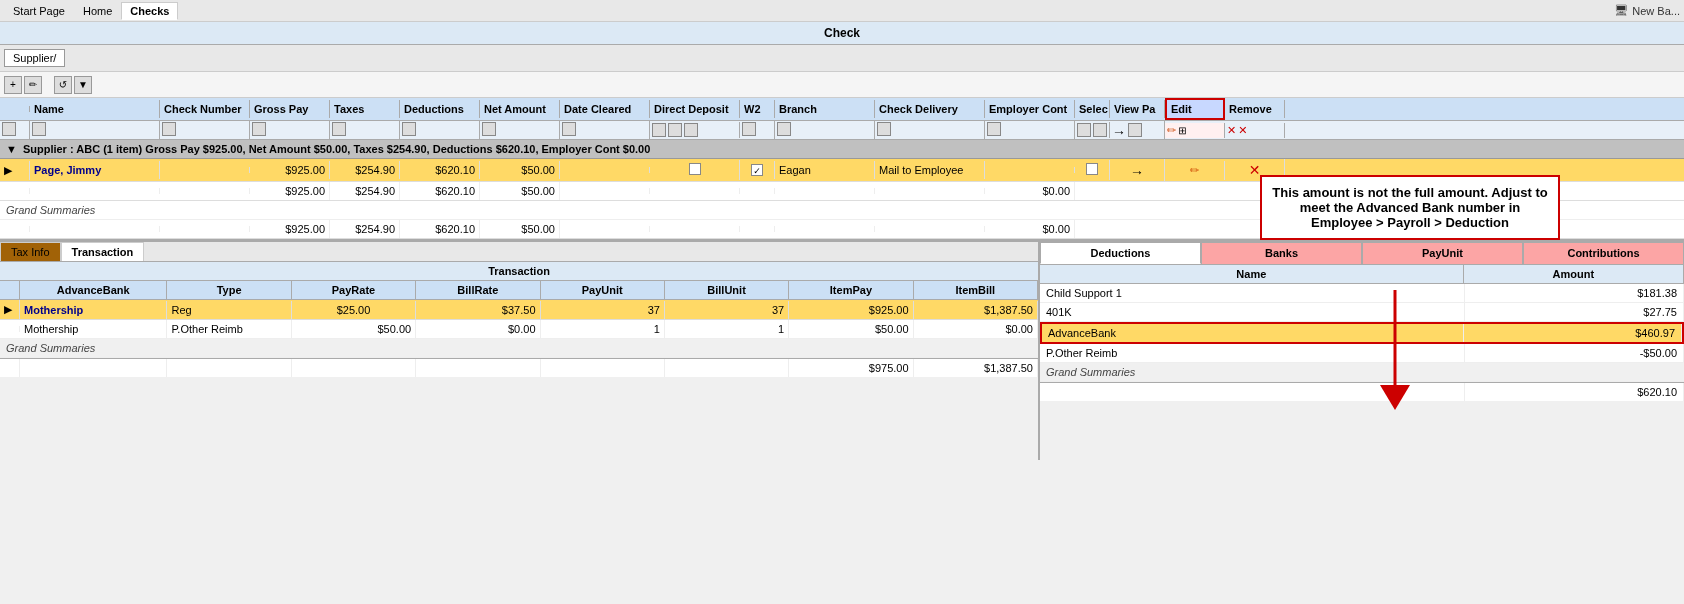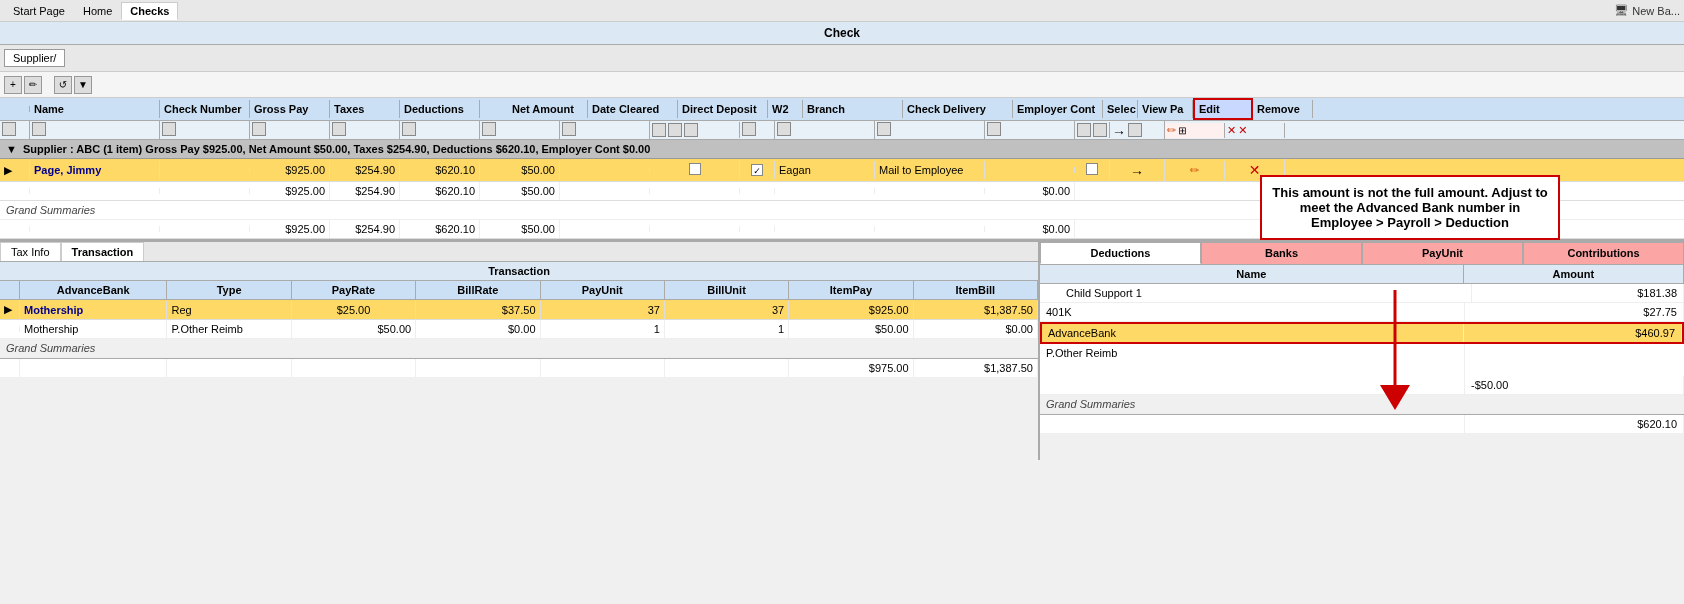--- a/index.html
+++ b/index.html
@@ -46,21 +46,21 @@
     
     .annotation { position: absolute; top: 175px; left: 1260px; width: 300px; background: white; border: 2px solid #cc0000; padding: 8px; font-size: 13px; font-weight: bold; text-align: center; color: #000; z-index: 100; }
 
     
     .bottom-panel { display: flex; height: 220px; border-top: 2px solid #aaa; }
     .bottom-left { flex: 0 0 1040px; border-right: 2px solid #aaa; display: flex; flex-direction: column; }
     .bottom-right { flex: 1; display: flex; flex-direction: column; }
 
     
     .tab-row { display: flex; background: #e8e8e8; border-bottom: 1px solid #aaa; }
-    .tab { padding: 3px 10px; cursor: pointer; border: 1px solid #ccc; border-bottom: none; background: #ffffff; }
+    .tab { padding: 3px 10px; cursor: pointer; border: 1px solid #ccc; border-bottom: none; background: #a16207; }
     .tab.active { background: white; font-weight: bold; }
 
     
     .sub-header { text-align: center; background: #dce9f5; padding: 3px; font-weight: bold; border-bottom: 1px solid #aaa; }
 
     
     .bottom-table-header { display: flex; background: #cce0f5; border-bottom: 1px solid #aaa; font-weight: bold; }
     .bottom-table-header .col { padding: 3px 4px; border-right: 1px solid #aaa; text-align: center; }
     .bottom-row { display: flex; align-items: center; background: #ffd966; border-bottom: 1px solid #ddd; }
     .bottom-row .col { padding: 3px 4px; border-right: 1px solid #ddd; }
@@ -123,21 +123,21 @@
 
   <div style="background: white; border-bottom: 1px solid #aaa;">
 
     <div class="grid-header">
       <div class="col" style="width:30px;"></div>
       <div class="col" style="width:130px;">Name</div>
       <div class="col" style="width:90px;">Check Number</div>
       <div class="col" style="width:80px;">Gross Pay</div>
       <div class="col" style="width:70px;">Taxes</div>
       <div class="col" style="width:80px;">Deductions</div>
-      <div class="col" style="width:80px;margin-left:28px;">Net Amount</div>
+      <div class="col" style="width:80px;">Net Amount</div>
       <div class="col" style="width:90px;">Date Cleared</div>
       <div class="col" style="width:90px;">Direct Deposit</div>
       <div class="col" style="width:35px;">W2</div>
       <div class="col" style="width:100px;">Branch</div>
       <div class="col" style="width:110px;">Check Delivery</div>
       <div class="col" style="width:90px;">Employer Cont</div>
       <div class="col" style="width:35px;">Selec</div>
       <div class="col" style="width:55px;">View Pa</div>
       <div class="col" style="width:60px; background:#c8d8ff; border: 2px solid #cc0000;">Edit</div>
       <div class="col" style="width:60px;">Remove</div>
@@ -359,35 +359,35 @@
         <div class="right-tab">Banks</div>
         <div class="right-tab">PayUnit</div>
         <div class="right-tab">Contributions</div>
       </div>
       <div class="right-col-header">
         <div class="col" style="flex:2; text-align:center;">Name</div>
         <div class="col" style="flex:1; text-align:center;">Amount</div>
       </div>
 
       <div class="right-data-row">
-        <div class="col" style="flex:2;margin-left:20px;">Child Support 1</div>
+        <div class="col" style="flex:2;">Child Support 1</div>
         <div class="col" style="flex:1; text-align:right;">$181.38</div>
       </div>
       <div class="right-data-row">
         <div class="col" style="flex:2;">401K</div>
         <div class="col" style="flex:1; text-align:right;">$27.75</div>
       </div>
 
       <div class="right-data-row highlight">
         <div class="col" style="flex:2;">AdvanceBank</div>
         <div class="col" style="flex:1; text-align:right;">$460.97</div>
       </div>
       <div class="right-data-row">
         <div class="col" style="flex:2;">P.Other Reimb</div>
-        <div class="col" style="flex:1; margin-top:32px;">-$50.00</div>
+        <div class="col" style="flex:1; text-align:right;">-$50.00</div>
       </div>
 
       <div class="summary-label">Grand Summaries</div>
       <div class="right-grand">
         <div class="col" style="flex:2;"></div>
         <div class="col" style="flex:1; text-align:right;">$620.10</div>
       </div>
     </div>
 
   </div>

